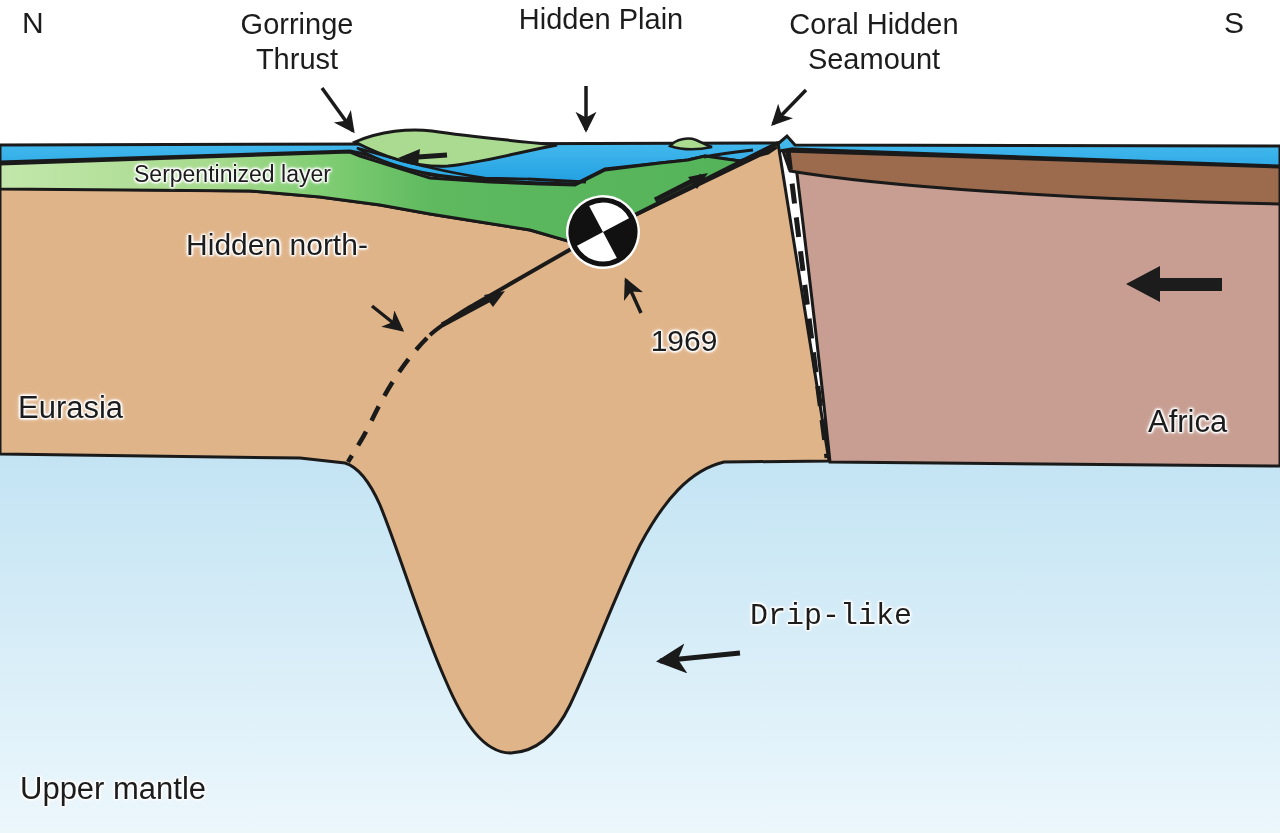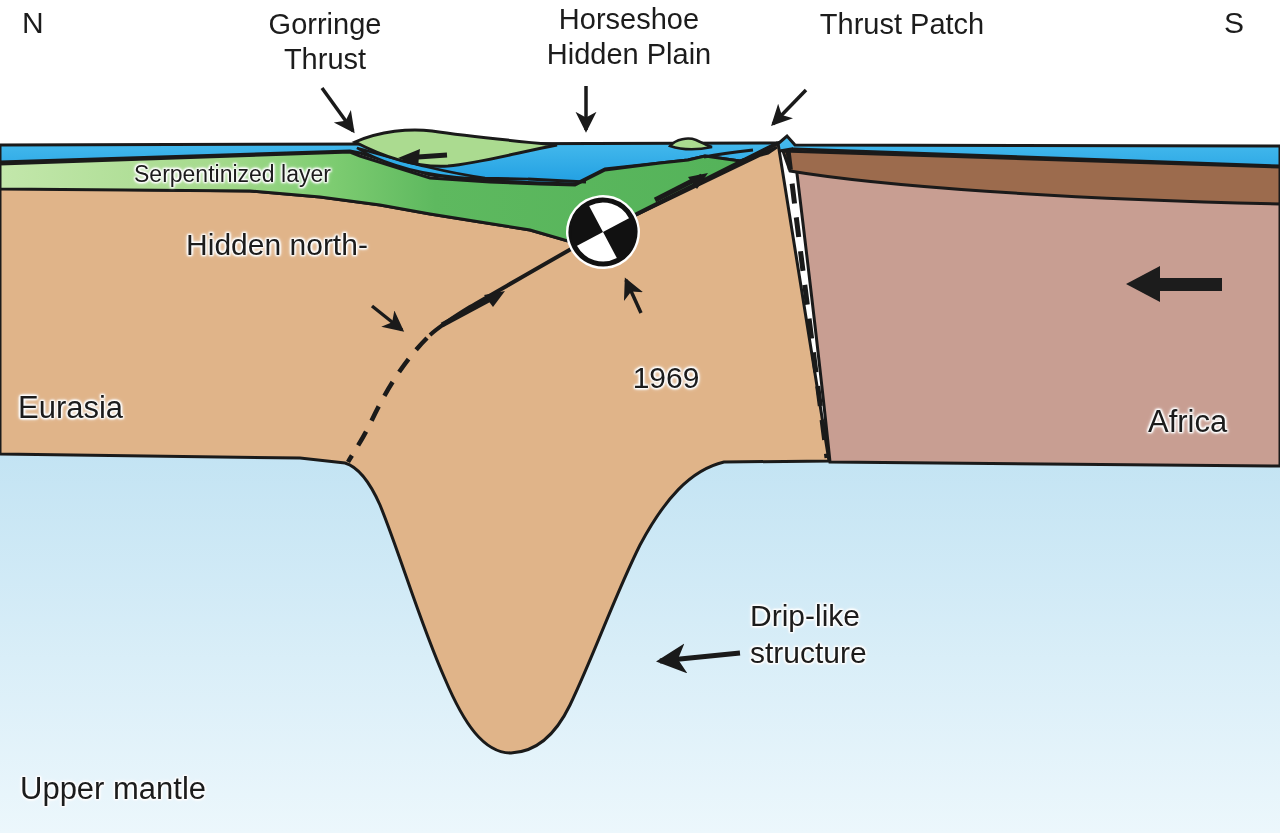--- a/index.html
+++ b/index.html
@@ -2,21 +2,21 @@
 <html><head>
 <meta charset="utf-8">
 <style>
   html,body{margin:0;padding:0;background:#fff;}
   #fig{position:relative;width:1280px;height:833px;overflow:hidden;background:#ffffff;
        font-family:"Liberation Sans",sans-serif;}
   #fig svg{position:absolute;left:0;top:0;}
   .lbl{position:absolute;color:#1c1c1c;line-height:1.22;white-space:nowrap;
        text-shadow:0 0 3px #fff,0 0 3px #fff,0 0 5px #fff,1px 1px 2px #fff,-1px -1px 2px #fff,1px -1px 2px #fff,-1px 1px 2px #fff;}
   .ctr{transform:translateX(-50%);text-align:center;}
-  .fs29{font-size:29px;margin-left:28px;} .fs30{font-size:30px;} .fs31{font-size:31px;} .fs23{font-size:23px;}
+  .fs29{font-size:29px;} .fs30{font-size:30px;} .fs31{font-size:31px;} .fs23{font-size:23px;}
 </style>
 </head>
 <body>
 
 <div id="fig">
 
 <svg width="1280" height="833" viewBox="0 0 1280 833">
   <defs>
     <linearGradient id="gmantle" x1="0" y1="0" x2="0" y2="1">
       <stop offset="0" stop-color="#c2e3f3"></stop>
@@ -118,41 +118,40 @@
 
 <div class="lbl fs30" style="left:22px;top:5px;">N</div>
 <div class="lbl fs30" style="left:1224px;top:5px;">S</div>
 
 <div class="lbl ctr fs29" style="left:297px;top:7px;">
   <div>Gorringe</div>
   <div>Thrust</div>
 </div>
 
 <div class="lbl ctr fs29" style="left:601px;top:2px;">
-  <div>Horseshoe</div>
   <div>Hidden Plain</div>
 </div>
 
 <div class="lbl ctr fs29" style="left:874px;top:7px;">
-  <div>Thrust Patch</div>
+  <div>Coral Hidden</div>
+  <div>Seamount</div>
 </div>
 
 <div class="lbl fs23" style="left:134px;top:160px;">Serpentinized layer</div>
 
 <div class="lbl ctr fs30" style="left:277px;top:221px;margin-top:6px;">
   <div>Hidden north-</div>
 </div>
 
-<div class="lbl ctr fs30" style="left:666px;top:323px;margin-top:37px;">
+<div class="lbl ctr fs30" style="left:684px;top:323px;">
   <div>1969</div>
 </div>
 
 <div class="lbl fs31" style="left:18px;top:389px;">Eurasia</div>
 <div class="lbl fs31" style="left:1148px;top:403px;">Africa</div>
 
-<div class="lbl fs30" style="left:750px;top:598px;">
+<div class="lbl fs30" style="left:750px;top:598px;font-family:Liberation Mono, monospace;">
   <div>Drip-like</div>
-  <div>structure</div>
 </div>
 
 <div class="lbl fs31" style="left:20px;top:770px;text-align:right;">Upper mantle</div>
 
 </div>
 
 </body></html>

